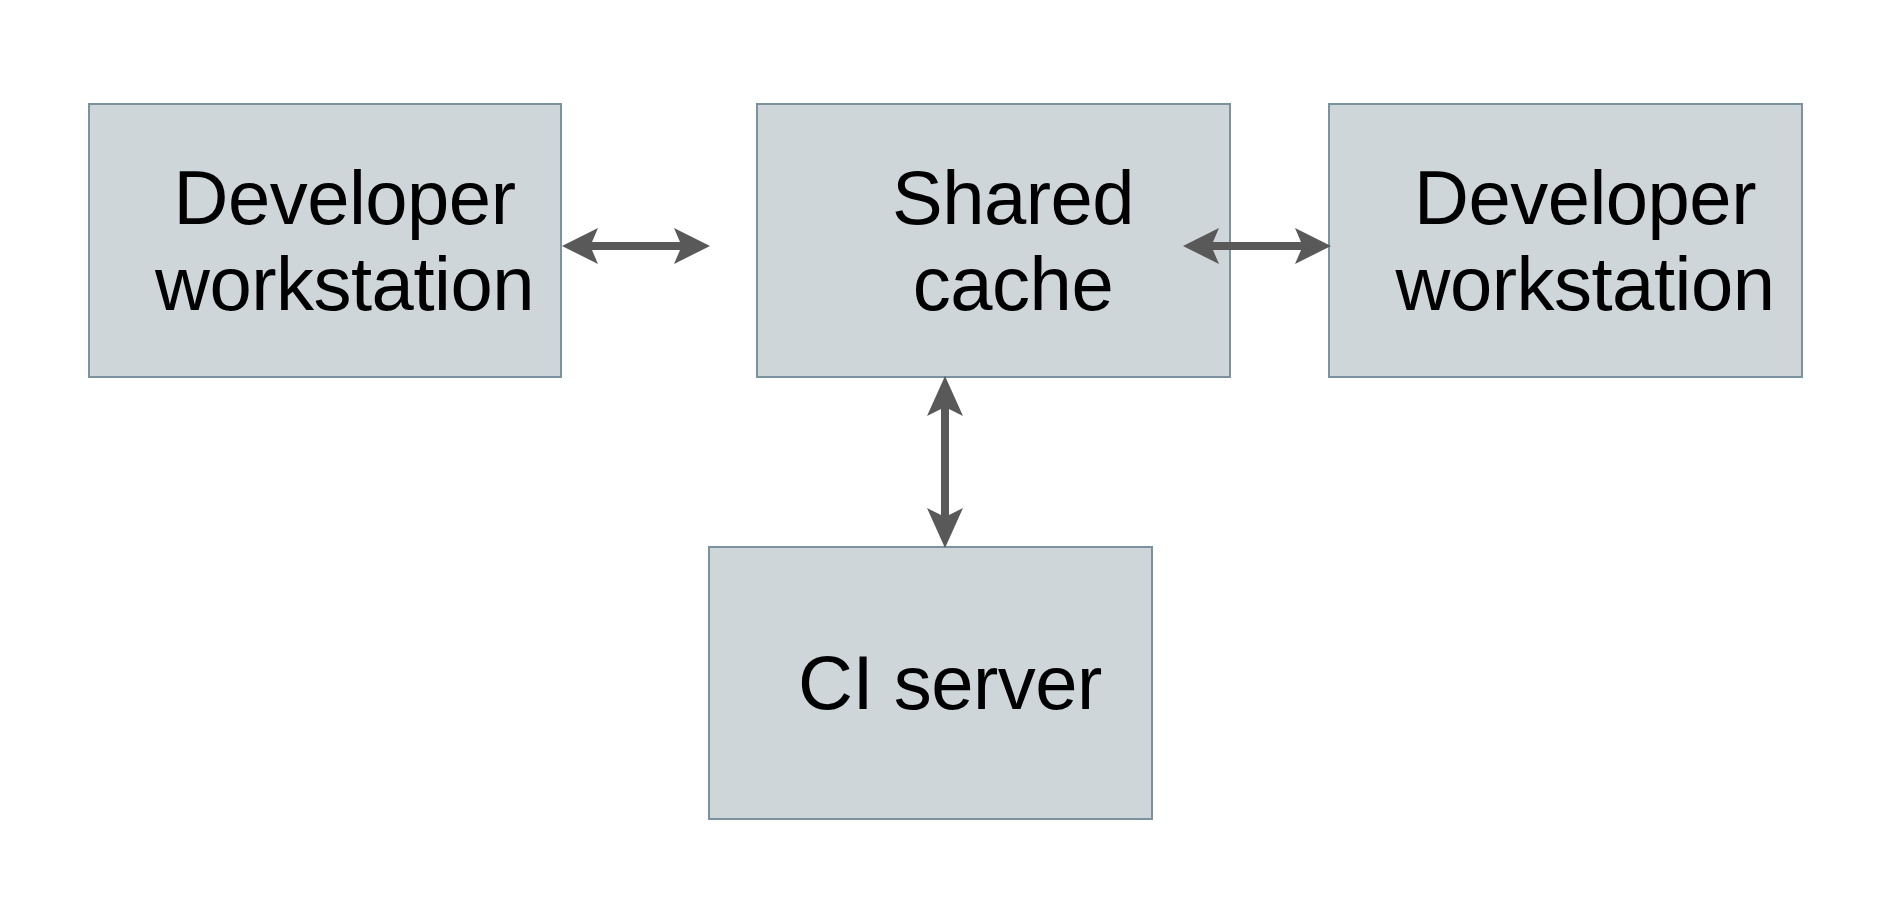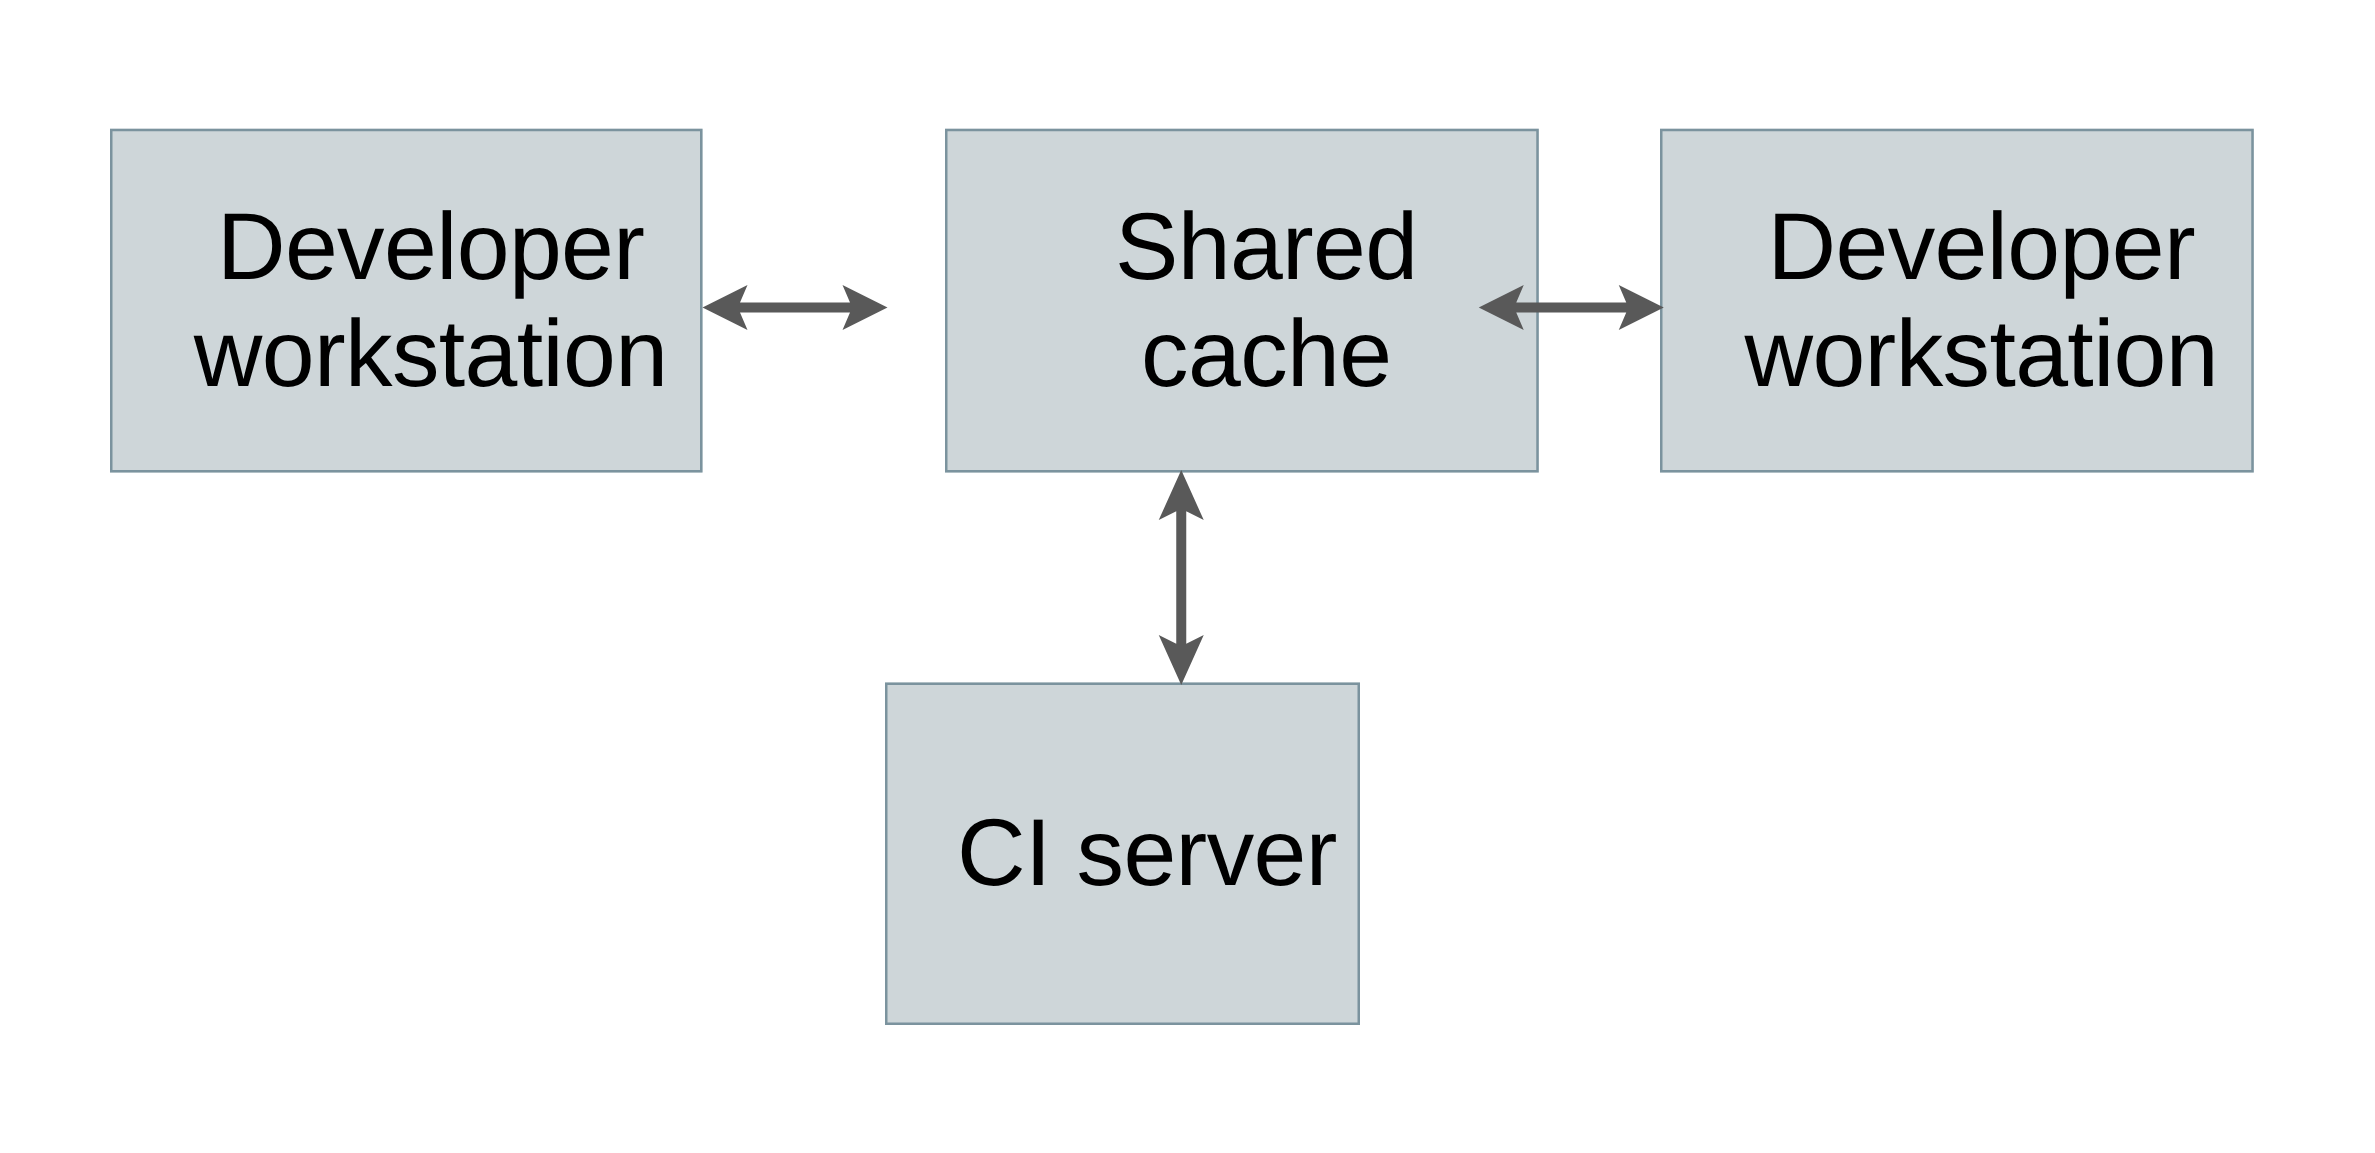--- a/index.html
+++ b/index.html
@@ -63,21 +63,21 @@
   #node-dev-right {
     left: 1328px;
     top: 103px;
     width: 475px;
     height: 275px;
   }
   
   #node-ci-server {
     left: 708px;
     top: 546px;
-    width: 380px;
+    width: 445px;
     height: 274px;
   }
 
   
   .connector {
     position: absolute;
     overflow: visible;
   }
   #edge-left-cache {
     left: 558px;

